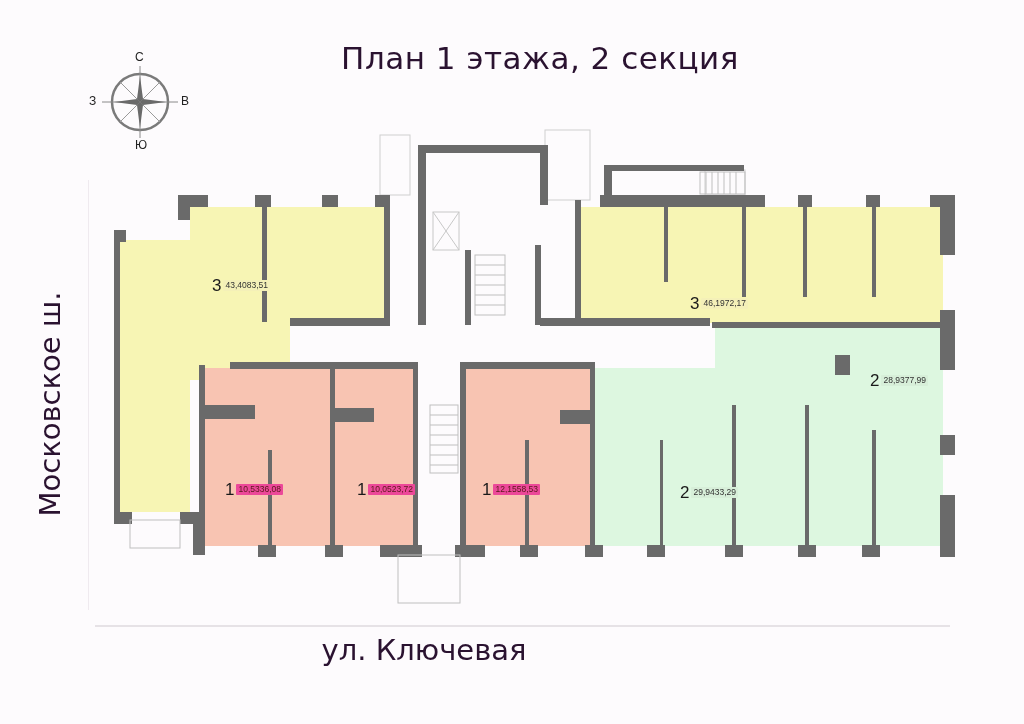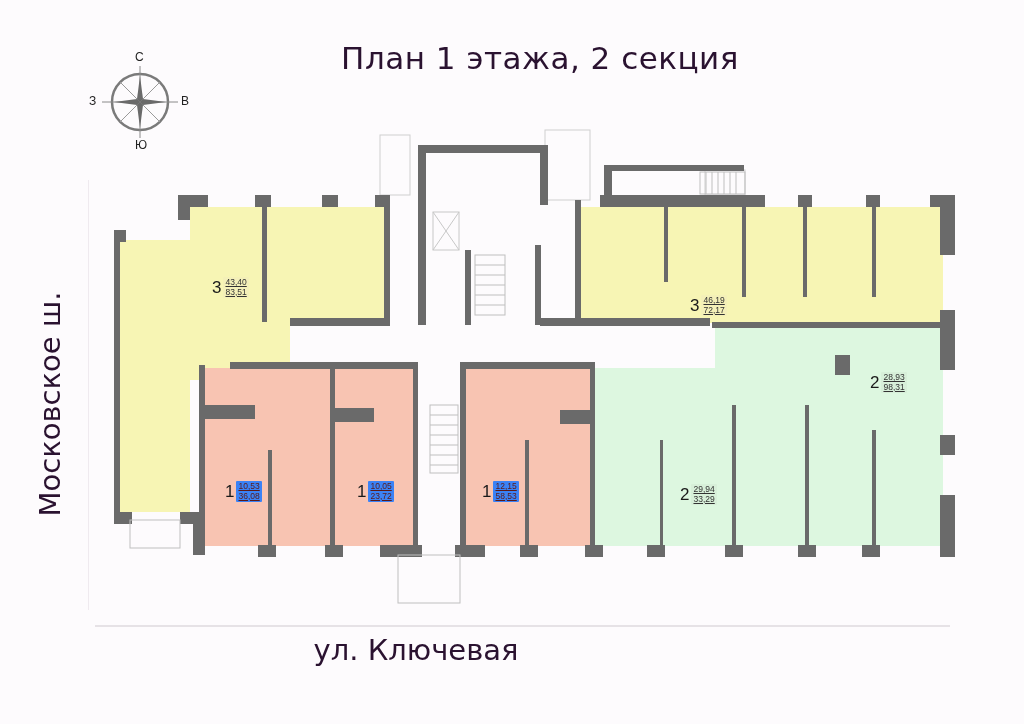--- a/index.html
+++ b/index.html
@@ -1,29 +1,29 @@
 <!DOCTYPE html>
 <html><head>
 <meta charset="utf-8">
 <style>
   html,body{margin:0;padding:0;background:#fdfbfd;}
   body{width:1024px;height:724px;position:relative;overflow:hidden;font-family:"Liberation Sans",sans-serif;}
   .title{position:absolute;left:330px;top:40px;width:420px;text-align:center;font-family:"DejaVu Sans",sans-serif;font-size:31px;color:#2a1230;letter-spacing:0.5px;}
-  .street-bottom{position:absolute;left:0;width:832px;top:633px;text-align:center;font-family:"DejaVu Sans",sans-serif;font-size:29px;color:#2a1230;}
+  .street-bottom{position:absolute;left:8px;width:832px;top:633px;text-align:center;font-family:"DejaVu Sans",sans-serif;font-size:29px;color:#2a1230;}
   .street-left{position:absolute;left:-70px;top:384px;width:240px;height:40px;transform:rotate(-90deg);transform-origin:center;text-align:center;font-family:"DejaVu Sans",sans-serif;font-size:29px;color:#2a1230;line-height:40px;}
   .road-line{position:absolute;left:95px;top:625px;width:855px;height:2px;background:#e6e2e6;}
   .road-vline{position:absolute;left:88px;top:180px;width:1px;height:430px;background:#efeaef;}
   .compass{position:absolute;left:84px;top:46px;width:112px;height:112px;}
   .compass .lbl{position:absolute;font-size:12px;color:#222;}
   svg.plan{position:absolute;left:0;top:0;}
   .badge{position:absolute;display:flex;align-items:center;gap:2px;}
   .badge .rooms{font-size:17px;color:#1a1a1a;line-height:1;}
-  .badge .areas{display:flex;flex-direction:column;font-size:8.5px;line-height:9.5px;color:#333;padding:1px 2px;border-radius:1px;text-decoration:underline;}
+  .badge .areas{display:flex;flex-direction:row;font-size:8.5px;line-height:9.5px;color:#333;padding:1px 2px;border-radius:1px;}
   .badge.y .areas{background:#f4f0b8;}
-  .badge.p .areas{background:#3b82f6;color:#5a1a1a;}
+  .badge.p .areas{background:#ec4899;color:#5a1a1a;}
   .badge.g .areas{background:#d7efd9;}
 </style>
 </head>
 <body>
 
 <div class="title">План 1 этажа, 2 секция</div>
 
 <div class="compass">
   <svg width="112" height="112" viewBox="0 0 112 112">
     <circle cx="56" cy="56" r="28" fill="none" stroke="#7a7a7a" stroke-width="2.5"></circle>
@@ -195,21 +195,21 @@
   <span class="rooms">3</span>
   <span class="areas">
       <span>46,19</span>
       <span>72,17</span>
     </span>
 </div>
 <div class="badge g" style="left:870px;top:372px;">
   <span class="rooms">2</span>
   <span class="areas">
       <span>28,93</span>
-      <span>98,31</span>
+      <span>77,99</span>
     </span>
 </div>
 <div class="badge p" style="left:225px;top:481px;">
   <span class="rooms">1</span>
   <span class="areas">
       <span>10,53</span>
       <span>36,08</span>
     </span>
 </div>
 <div class="badge p" style="left:357px;top:481px;">

